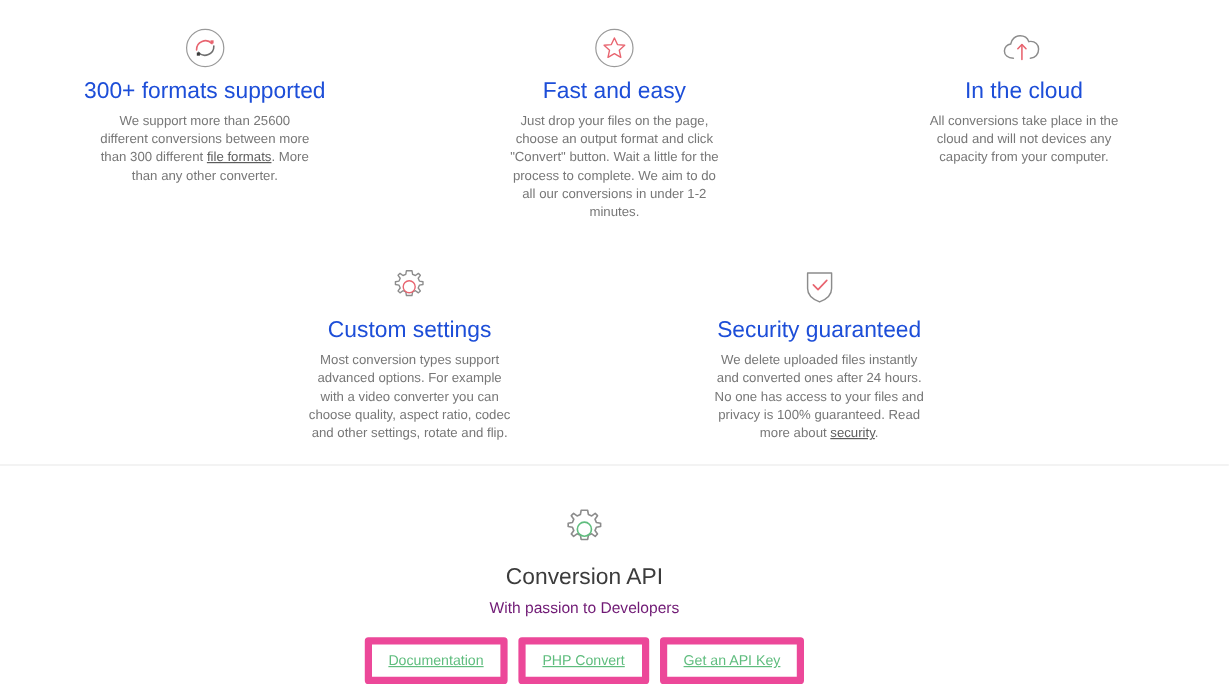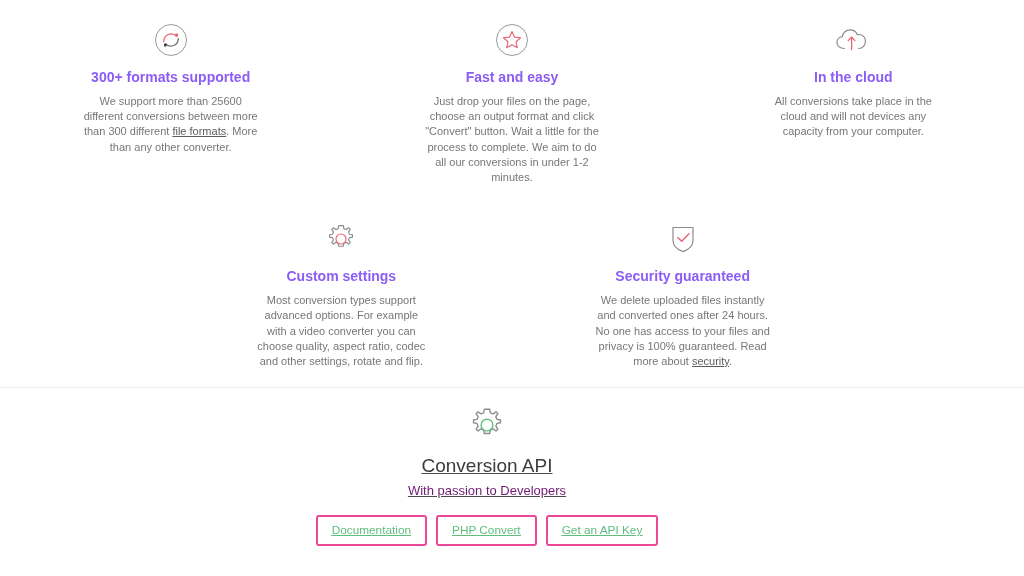--- a/index.html
+++ b/index.html
@@ -38,25 +38,25 @@
     text-align: center;
   }
   .feature-icon {
     height: 44px;
     display: flex;
     align-items: center;
     justify-content: center;
     margin-bottom: 6px;
   }
   .feature-title {
-    font-size: 14px;
-    color: #8b5cf6;
+    font-size: 19px;
+    color: #1d4ed8;
     line-height: 18px;
     margin: 0 0 8px 0;
-    font-weight: 700;
+    font-weight: 400;
   }
   .feature-desc {
     font-size: 11px;
     line-height: 15.2px;
     color: #777777;
     margin: 0 auto;
     max-width: 176px;
   }
   .feature-desc a,
   .inline-link {
@@ -71,24 +71,23 @@
     top: 387px;
     width: 1024px;
     height: 1px;
     background: #ececec;
   }
 
   
   .api-section {
     position: absolute;
     left: 0;
-    top: 404px;
+    top: 420px;
     width: 974px;
     text-align: center;
-    text-decoration: underline;
   }
   .api-icon {
     height: 42px;
     display: flex;
     align-items: center;
     justify-content: center;
     margin-bottom: 8px;
   }
   .api-title {
     font-size: 19px;
@@ -104,21 +103,21 @@
     line-height: 17px;
   }
   .api-buttons {
     display: flex;
     justify-content: center;
     gap: 9px;
   }
   .api-button {
     box-sizing: border-box;
     display: inline-block;
-    border: 2px solid #ec4899;
+    border: 6px solid #ec4899;
     border-radius: 3px;
     background: #ffffff;
     color: #5fbd7e;
     font-size: 11.8px;
     font-family: "Liberation Sans", sans-serif;
     line-height: 14px;
     padding: 6px 14px 7px 14px;
     text-align: center;
     cursor: pointer;
     white-space: nowrap;

